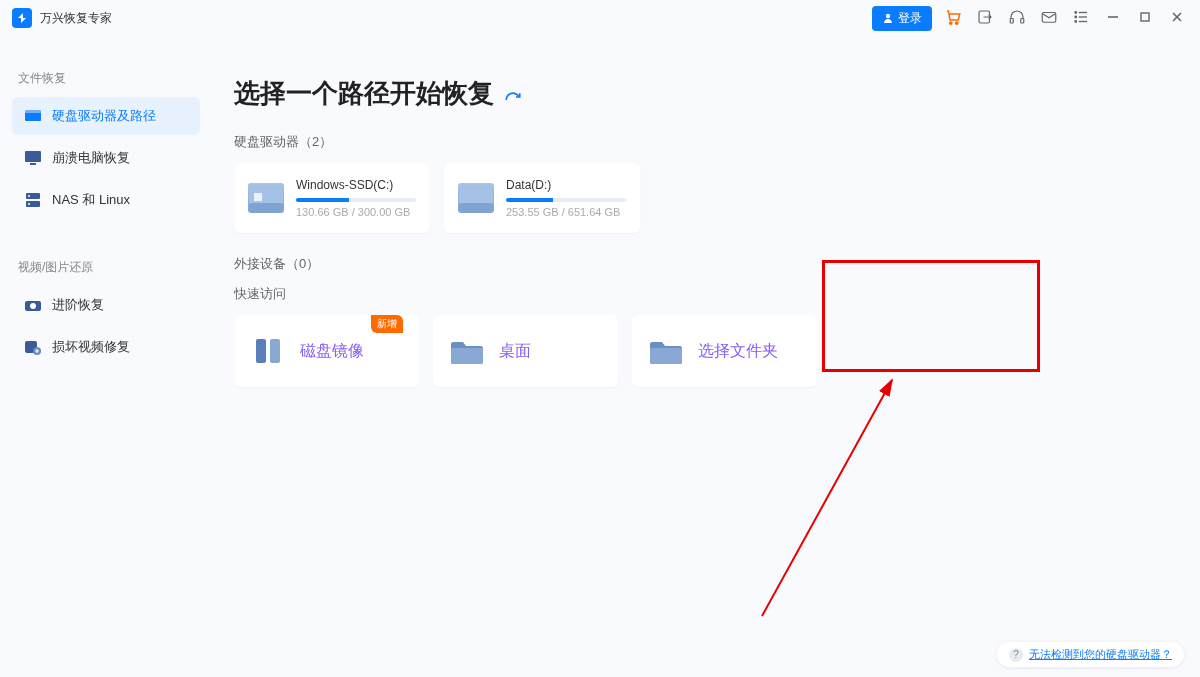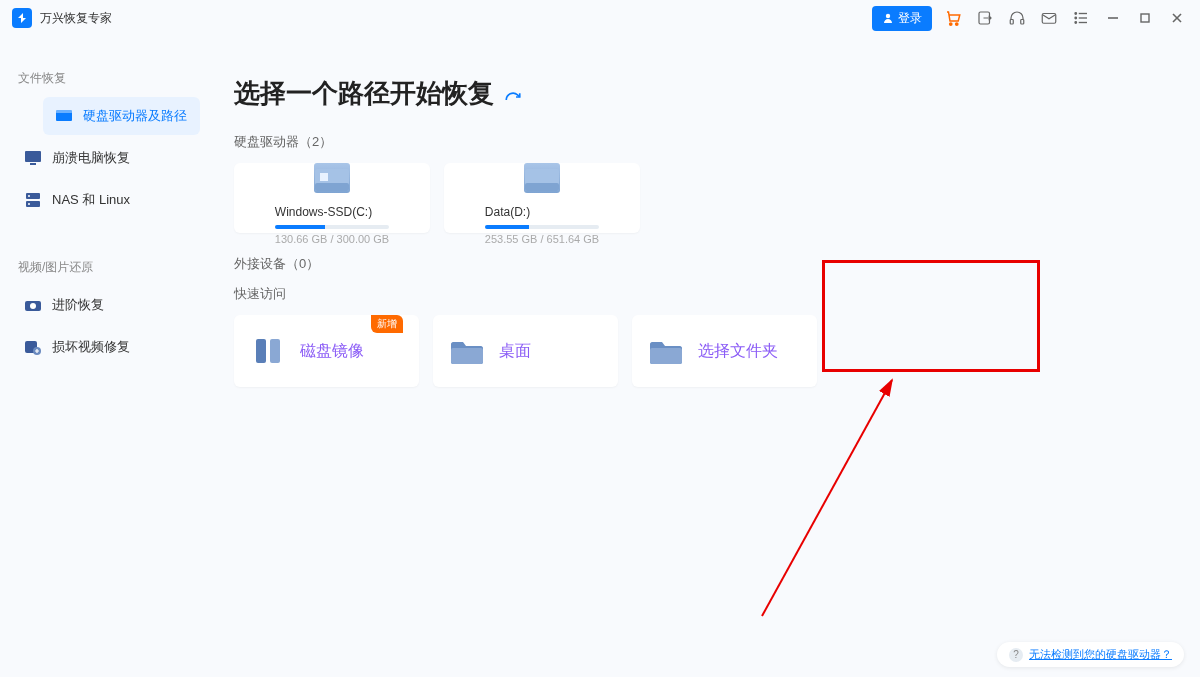--- a/index.html
+++ b/index.html
@@ -2,39 +2,39 @@
 <html><head>
 <meta charset="utf-8">
 <style>
 * { margin: 0; padding: 0; box-sizing: border-box; font-family: "Microsoft YaHei", -apple-system, sans-serif; }
 body { width: 1200px; height: 677px; background: #f8fafd; overflow: hidden; position: relative; }
 
 .titlebar { height: 36px; display: flex; align-items: center; padding: 12px 12px; justify-content: space-between; }
 .titlebar-left { display: flex; align-items: center; gap: 8px; }
 .app-logo { width: 20px; height: 20px; background: #0a7cff; border-radius: 4px; display: flex; align-items: center; justify-content: center; }
 .app-name { font-size: 12px; color: #333; }
-.titlebar-right { display: flex; align-items: center; gap: 10px; }
+.titlebar-right { display: flex; gap: 10px; }
 .login-btn { background: #0a7cff; color: #fff; border: none; border-radius: 4px; padding: 4px 10px; font-size: 12px; cursor: pointer; display: flex; align-items: center; gap: 4px; }
 .tb-icon { width: 22px; height: 22px; display: flex; align-items: center; justify-content: center; color: #666; cursor: pointer; font-size: 16px; }
 .tb-icon.cart { color: #ff6a00; }
 
 .layout { display: flex; height: calc(100% - 36px); }
 .sidebar { width: 210px; padding: 34px 10px 10px 12px; background: transparent; }
 .section-label { font-size: 12px; color: #888; margin: 0 0 10px 6px; }
 .nav-item { display: flex; align-items: center; gap: 10px; padding: 10px 12px; border-radius: 6px; cursor: pointer; font-size: 13px; color: #333; margin-bottom: 4px; }
-.nav-item.active { background: #e8f2ff; color: #0a7cff; font-weight: 500; margin-left: 31px; }
+.nav-item.active { background: #e8f2ff; color: #0a7cff; font-weight: 500; }
 .nav-icon { width: 18px; height: 18px; display: flex; align-items: center; justify-content: center; }
 
 .main { flex: 1; padding: 40px 24px 0 24px; position: relative; overflow: hidden; }
 .page-title { font-size: 26px; font-weight: 600; color: #222; display: flex; align-items: center; gap: 10px; }
 .refresh-icon { width: 18px; height: 18px; color: #0a7cff; }
 .section-head { font-size: 13px; color: #666; margin: 22px 0 12px 0; }
 
 .drive-row { display: flex; gap: 14px; }
-.drive-card { width: 196px; height: 70px; background: #fff; border-radius: 6px; display: flex; align-items: center; padding: 0 14px; gap: 12px; cursor: pointer; box-shadow: 0 1px 2px rgba(0,0,0,0.04); flex-direction: column; }
+.drive-card { width: 196px; height: 70px; background: #fff; border-radius: 6px; display: flex; align-items: center; padding: 0 14px; gap: 12px; cursor: pointer; box-shadow: 0 1px 2px rgba(0,0,0,0.04); }
 .drive-icon { width: 36px; height: 30px; background: linear-gradient(#a9c5e8,#7fa4d2); border-radius: 3px; position: relative; flex-shrink: 0; }
 .drive-info { flex: 1; }
 .drive-name { font-size: 12px; color: #333; margin-bottom: 6px; }
 .drive-bar { width: 100%; height: 4px; background: #e6ecf2; border-radius: 2px; overflow: hidden; margin-bottom: 4px; }
 .drive-fill { height: 100%; background: #0a7cff; }
 .drive-size { font-size: 11px; color: #aaa; }
 
 .quick-row { display: flex; gap: 14px; }
 .quick-card { width: 185px; height: 72px; background: #fff; border-radius: 6px; display: flex; align-items: center; padding: 0 16px; gap: 14px; cursor: pointer; box-shadow: 0 1px 2px rgba(0,0,0,0.04); position: relative; }
 .quick-icon { width: 36px; height: 36px; display: flex; align-items: center; justify-content: center; flex-shrink: 0; }

